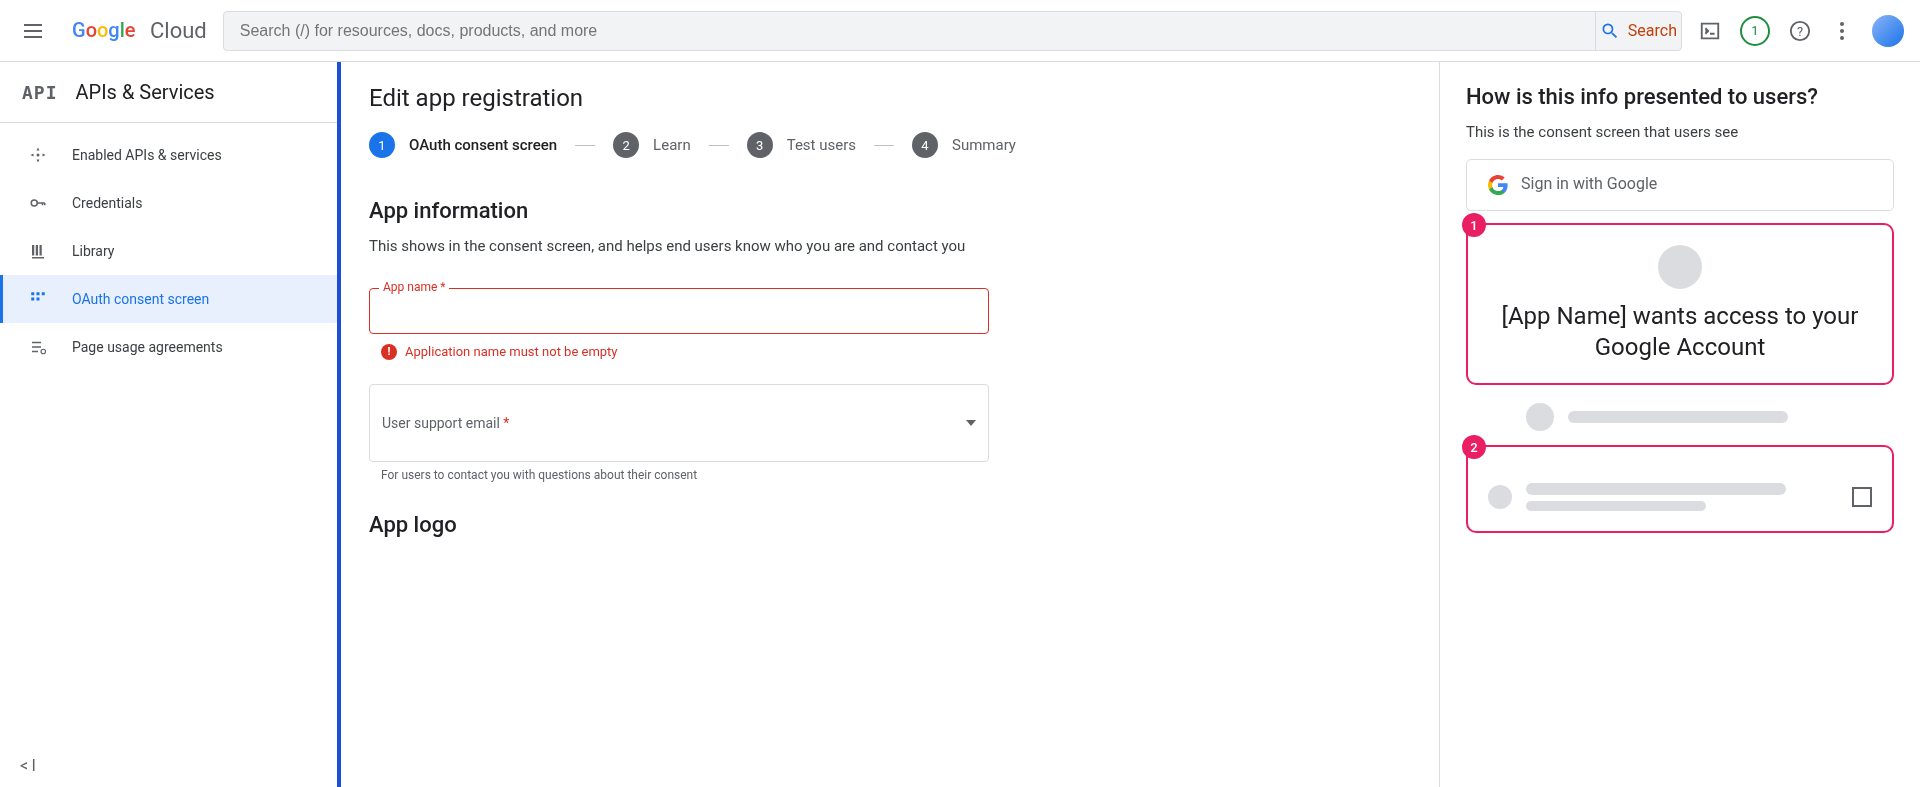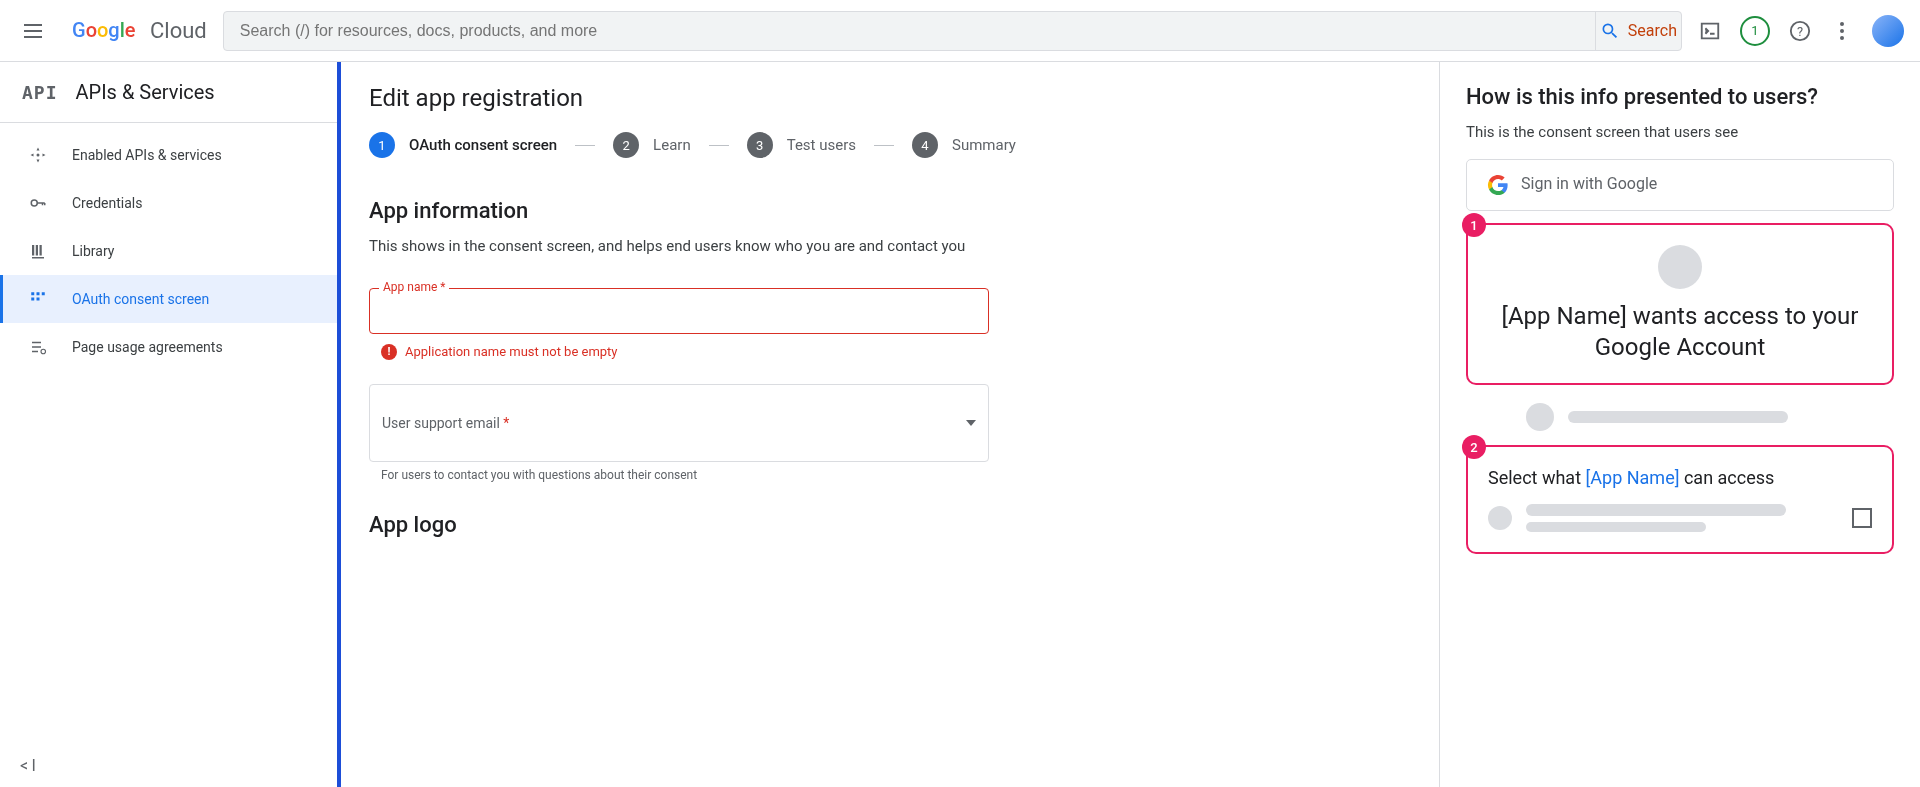--- a/index.html
+++ b/index.html
@@ -256,23 +256,20 @@
         <div class="callout-text">[App Name] wants access to your Google Account</div>
       </div>
 
       <div class="skel-row">
         <div class="skel-circle"></div>
         <div class="skel-bar"></div>
       </div>
 
       <div class="callout" style="margin-top:14px">
         <div class="callout-num">2</div>
-        <div class="callout2-text">
-          <span>Select what </span><span class="link">[App Name]</span><span> can access</span>
-        </div>
         <div class="scope-row">
           <div class="skel-circle" style="width:24px;height:24px"></div>
           <div style="flex:1">
             <div class="skel-bar" style="width:260px;margin-bottom:6px"></div>
             <div class="skel-bar" style="width:180px;height:10px"></div>
           </div>
           <div class="checkbox-ph"></div>
         </div>
       </div>
     </div>

